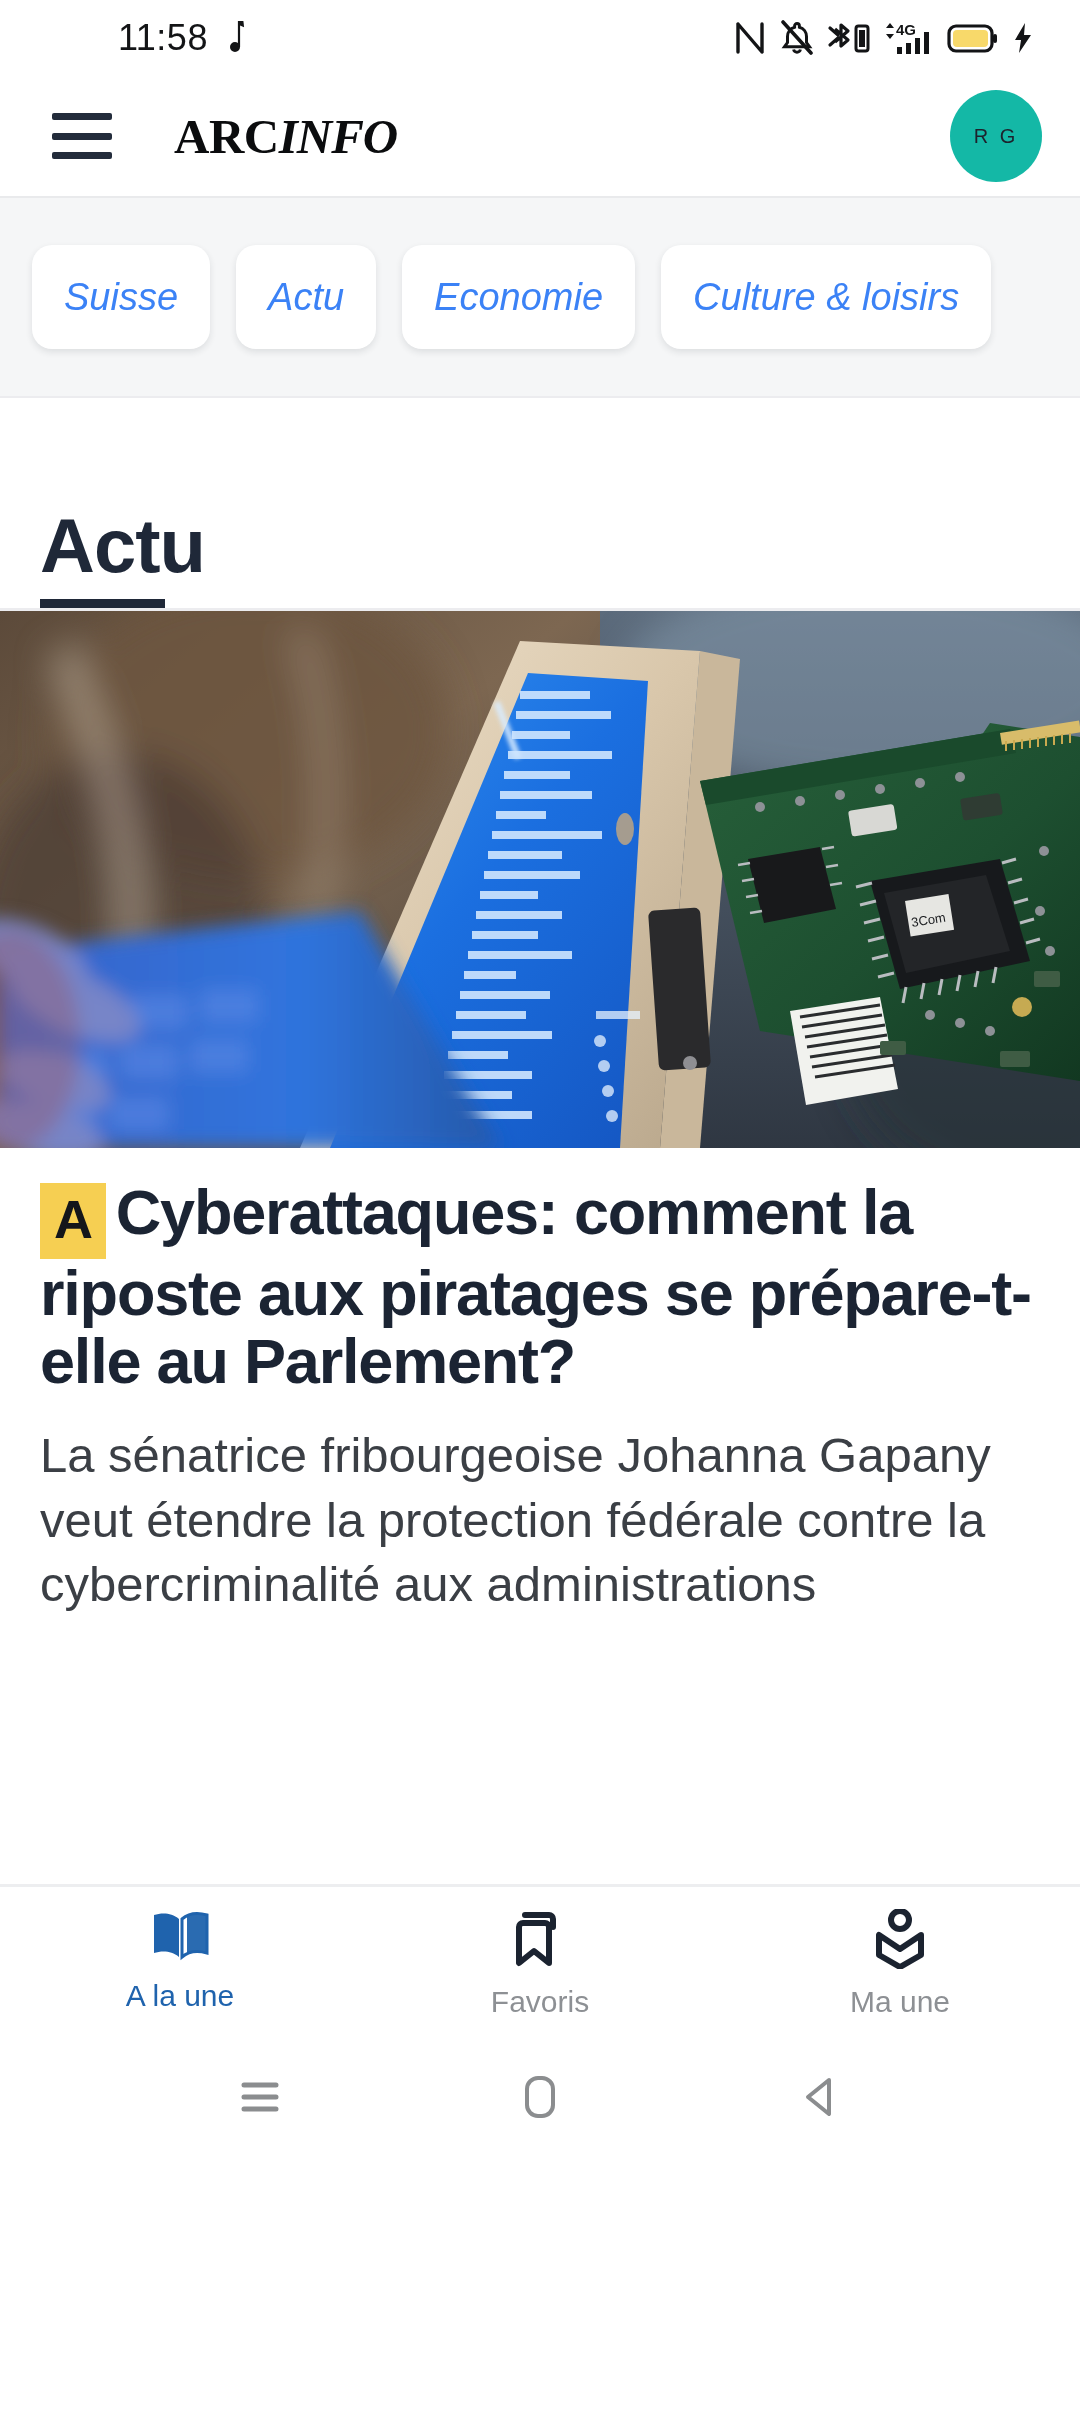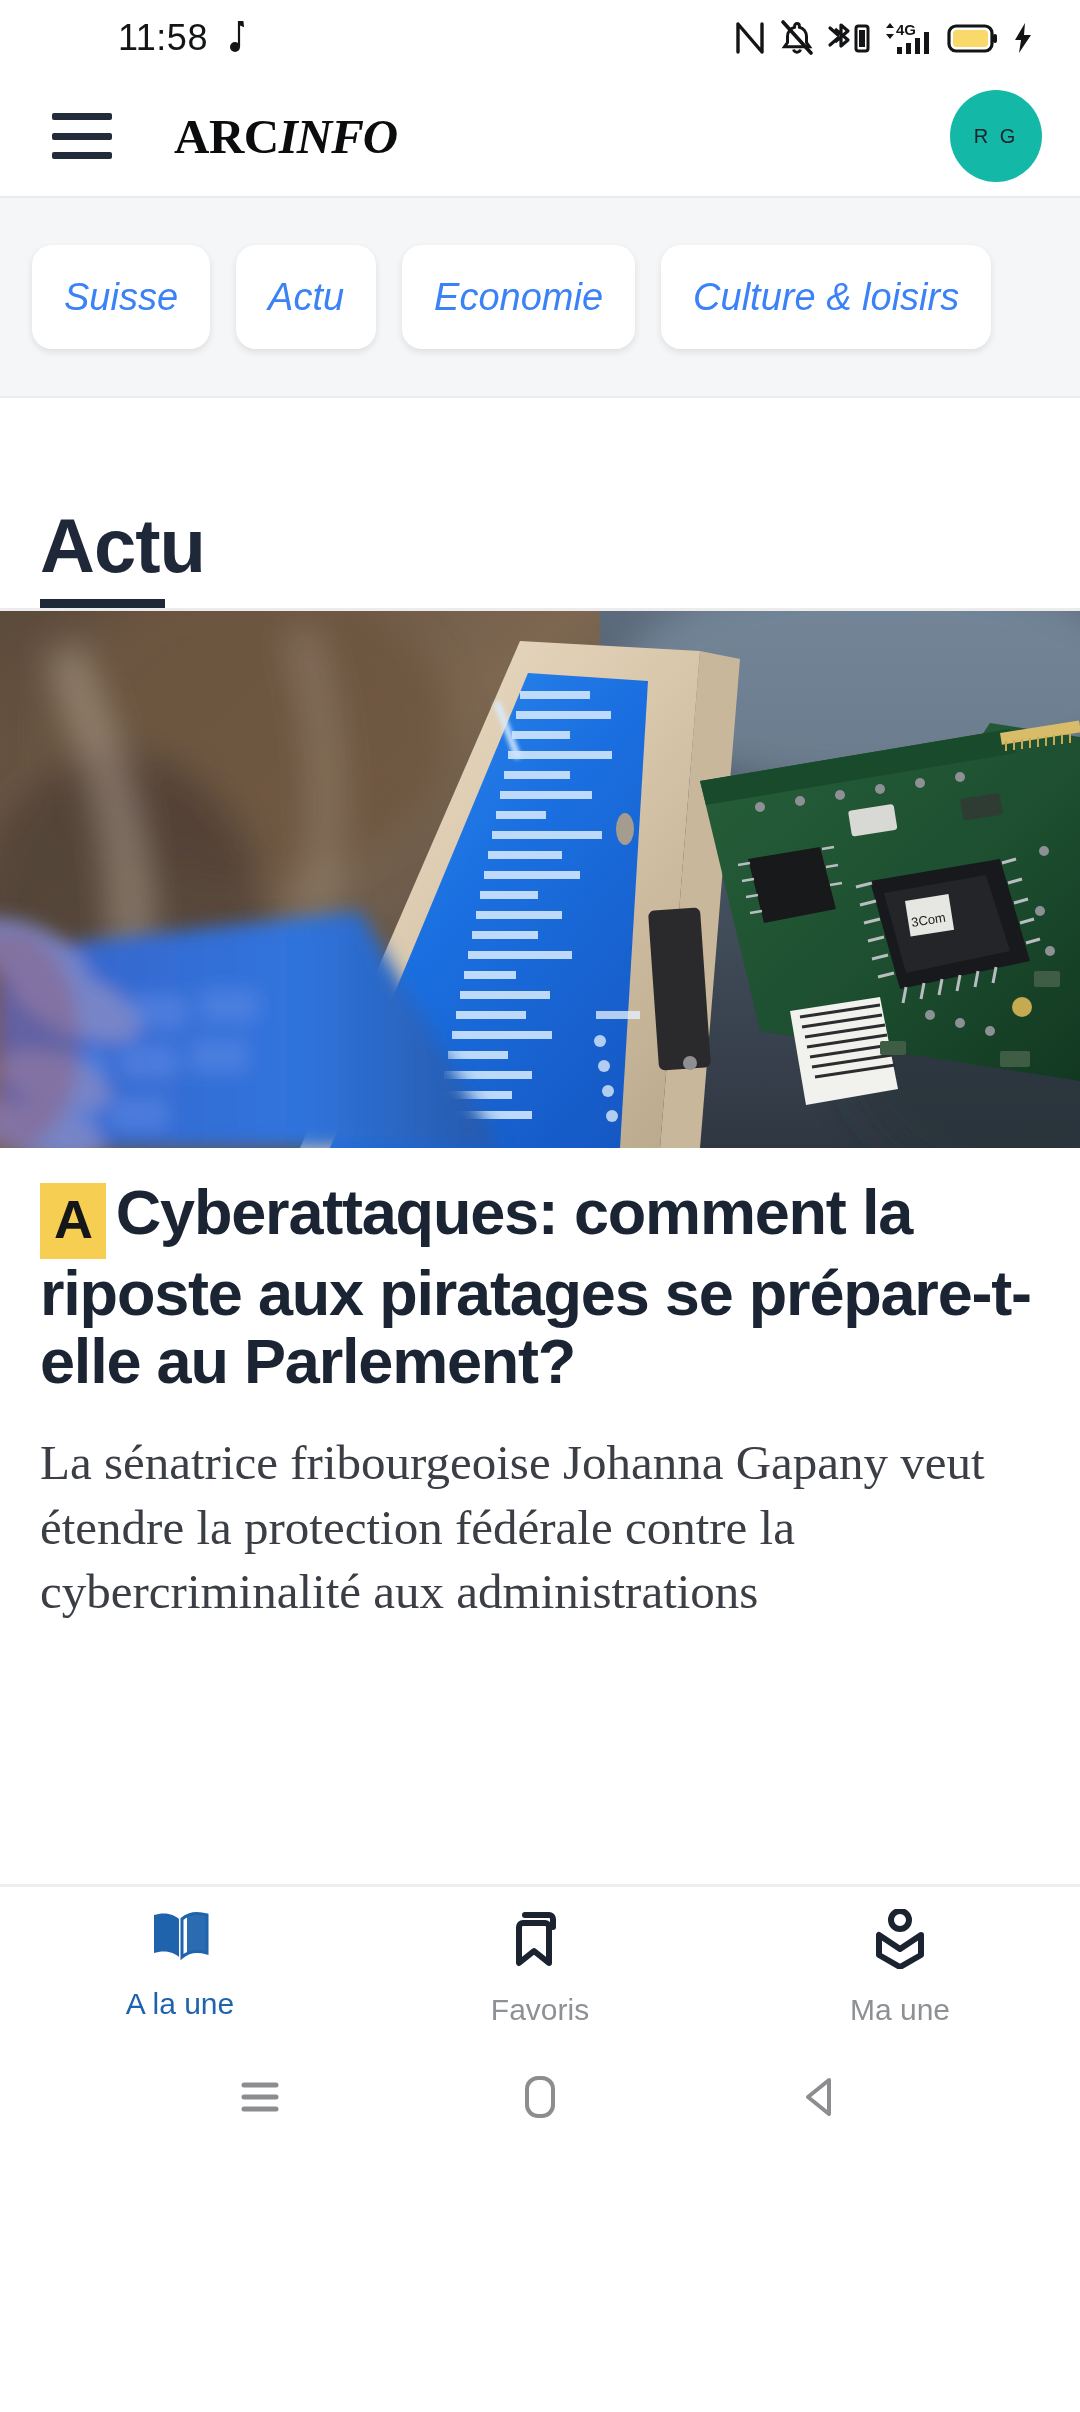--- a/index.html
+++ b/index.html
@@ -82,32 +82,32 @@
     font-family:"Liberation Sans", sans-serif;
     font-stretch:condensed;
   }
   .badge-a {
     display:inline-block; background:#f6cf52; color:#14161a;
     font-weight:bold; font-size:54px; line-height:1;
     padding:9px 14px 13px 14px; margin-right:10px;
     vertical-align:-4px;
   }
   .lead {
-    margin-top:36px;
-    font-family:Liberation Serif, serif;
+    margin-top:28px;
+    font-family:Liberation Sans, sans-serif;
     font-size:49px; line-height:1.32; color:#3b3f45;
   }
 
   
   .bottomnav {
     flex:0 0 154px; height:154px; background:#fff;
     border-top:3px solid #edeef0;
     display:flex; align-items:flex-start; padding-top:22px;
   }
-  .navitem { flex:1 1 0; display:flex; flex-direction:column; align-items:center; gap:20px; }
+  .navitem { flex:1 1 0; display:flex; flex-direction:column; align-items:center; gap:12px; }
   .navitem .nlabel { font-size:30px; }
   .navitem.active .nlabel { color:#1f63ad; }
   .navitem .nlabel { color:#8d9094; }
 
   
   .sysnav {
     flex:0 0 122px; height:122px; background:#ffffff;
     display:flex; align-items:center; justify-content:space-around;
     padding:0 120px;
   }

